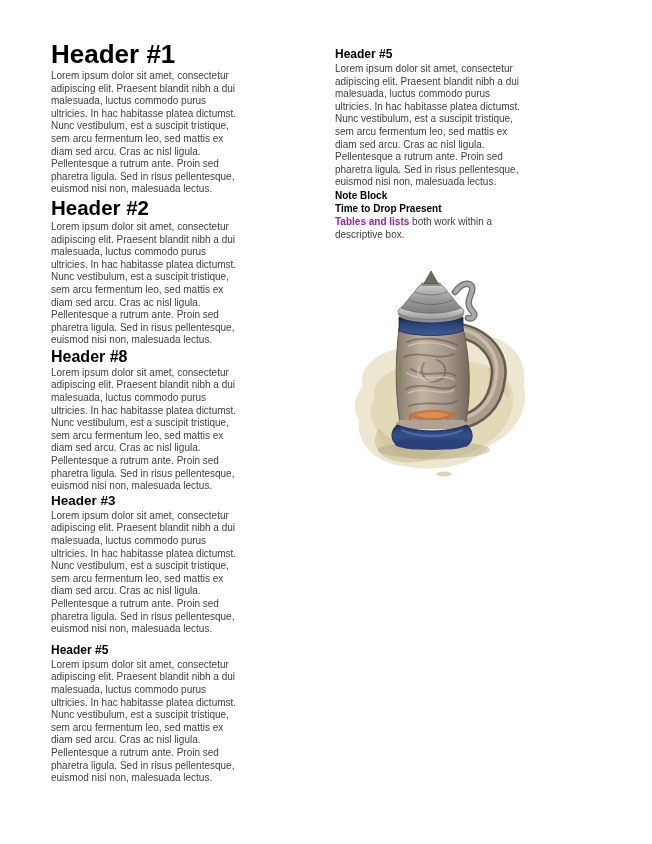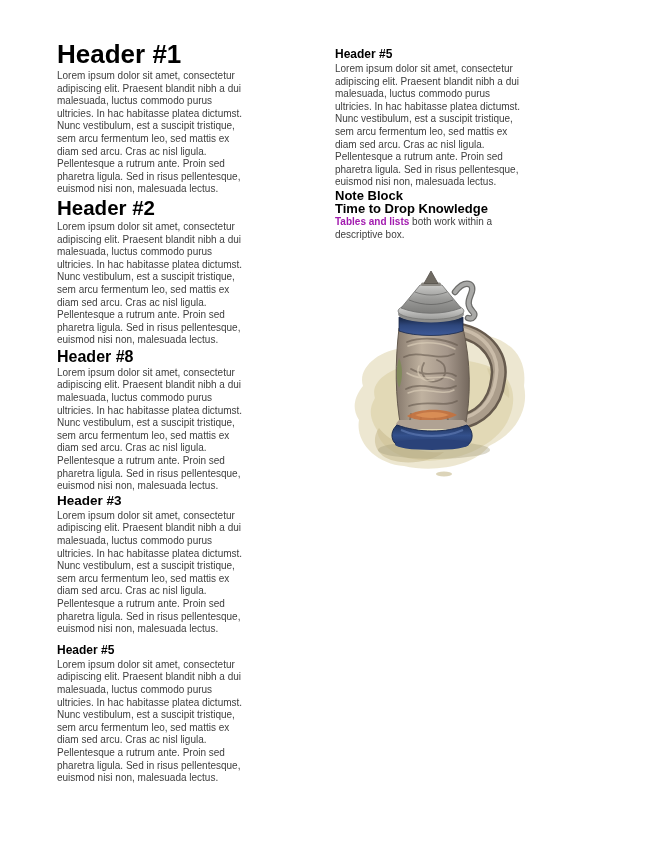--- a/index.html
+++ b/index.html
@@ -4,29 +4,29 @@
 <style>
   html,body{margin:0;padding:0}
   body{
     width:652px;height:844px;
     background:#ffffff;
     font-family:"Liberation Sans","DejaVu Sans",sans-serif;
     position:relative;overflow:hidden;
   }
   .page{position:absolute;inset:0;background:#ffffff}
   .col{position:absolute;top:40px}
-  .col-left{left:57px;width:268px}
+  .col-left{left:51px;width:268px}
   .col-right{left:335px;width:290px}
   h1,h2,h3,h4,h5,h6{color:#000000;margin:0;font-weight:bold;font-family:inherit}
   h1{font-size:26px;line-height:28px;margin-bottom:2px}
   h2{font-size:20.5px;line-height:22px;margin-bottom:2px;margin-top:1px}
   h3{font-size:16px;line-height:17px;margin-bottom:2px;margin-top:1px}
   h4{font-size:13.5px;line-height:14.5px;margin-bottom:1.5px;margin-top:1px}
   h5{font-size:12px;line-height:13.5px;margin-bottom:1.5px;margin-top:8px}
-  h6{font-size:13px;line-height:12.5px;margin-bottom:.5px;margin-top:1px}
+  h6{font-size:10px;line-height:12.5px;margin-bottom:.5px;margin-top:1px}
   p.body{
     font-size:10px;line-height:12.6px;
     margin:0 0 1px 0;color:#3e3e3e;
     white-space:pre-line;
   }
   p.body strong{color:#a21caf}
   figure.stein{margin:26px 0 0 14px;width:185px;height:210px;padding:0}
 </style>
 </head>
 <body>
@@ -103,21 +103,21 @@
 ultricies. In hac habitasse platea dictumst.
 Nunc vestibulum, est a suscipit tristique,
 sem arcu fermentum leo, sed mattis ex
 diam sed arcu. Cras ac nisl ligula.
 Pellentesque a rutrum ante. Proin sed
 pharetra ligula. Sed in risus pellentesque,
 euismod nisi non, malesuada lectus.</p>
 
     <h6>Note Block</h6>
 
-    <h6>Time to Drop Knowledge</h6>
+    <h6>Time to Drop Praesent</h6>
 
     <p class="body"><strong>Tables and lists</strong><span> both work within a
 descriptive box.</span></p>
 
     <figure class="stein">
       <svg width="185" height="210" viewBox="0 0 185 210">
         <defs>
           <linearGradient id="pewterGrad" x1="0" y1="0" x2="0" y2="1">
             <stop offset="0" stop-color="#c9c9c7"></stop>
               <stop offset="0.5" stop-color="#9a9a98"></stop>

